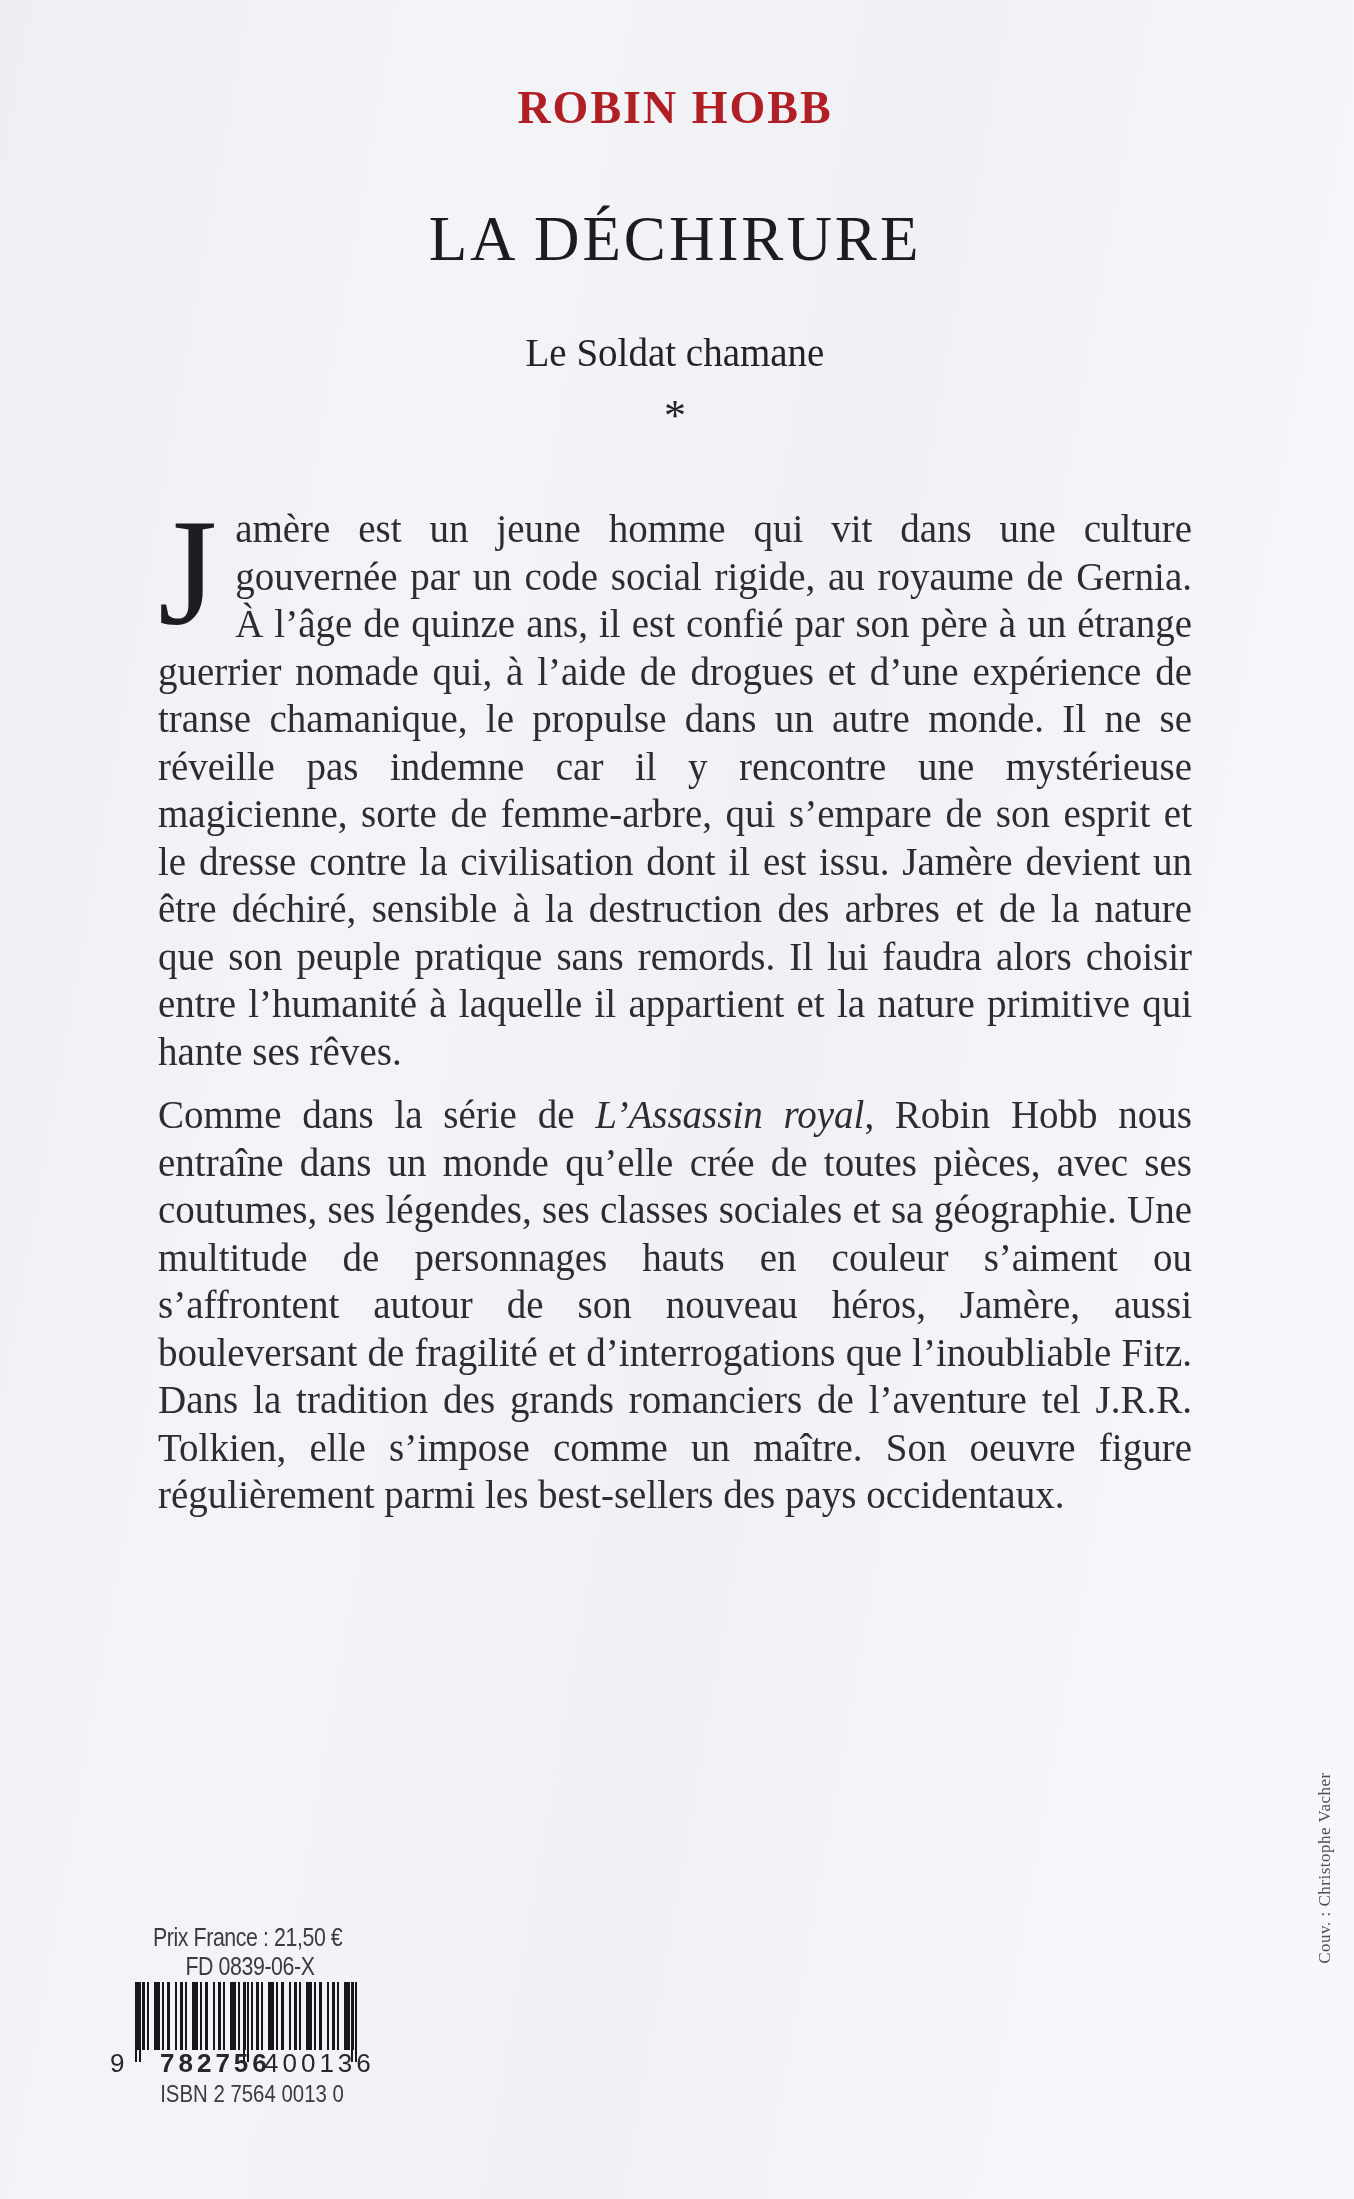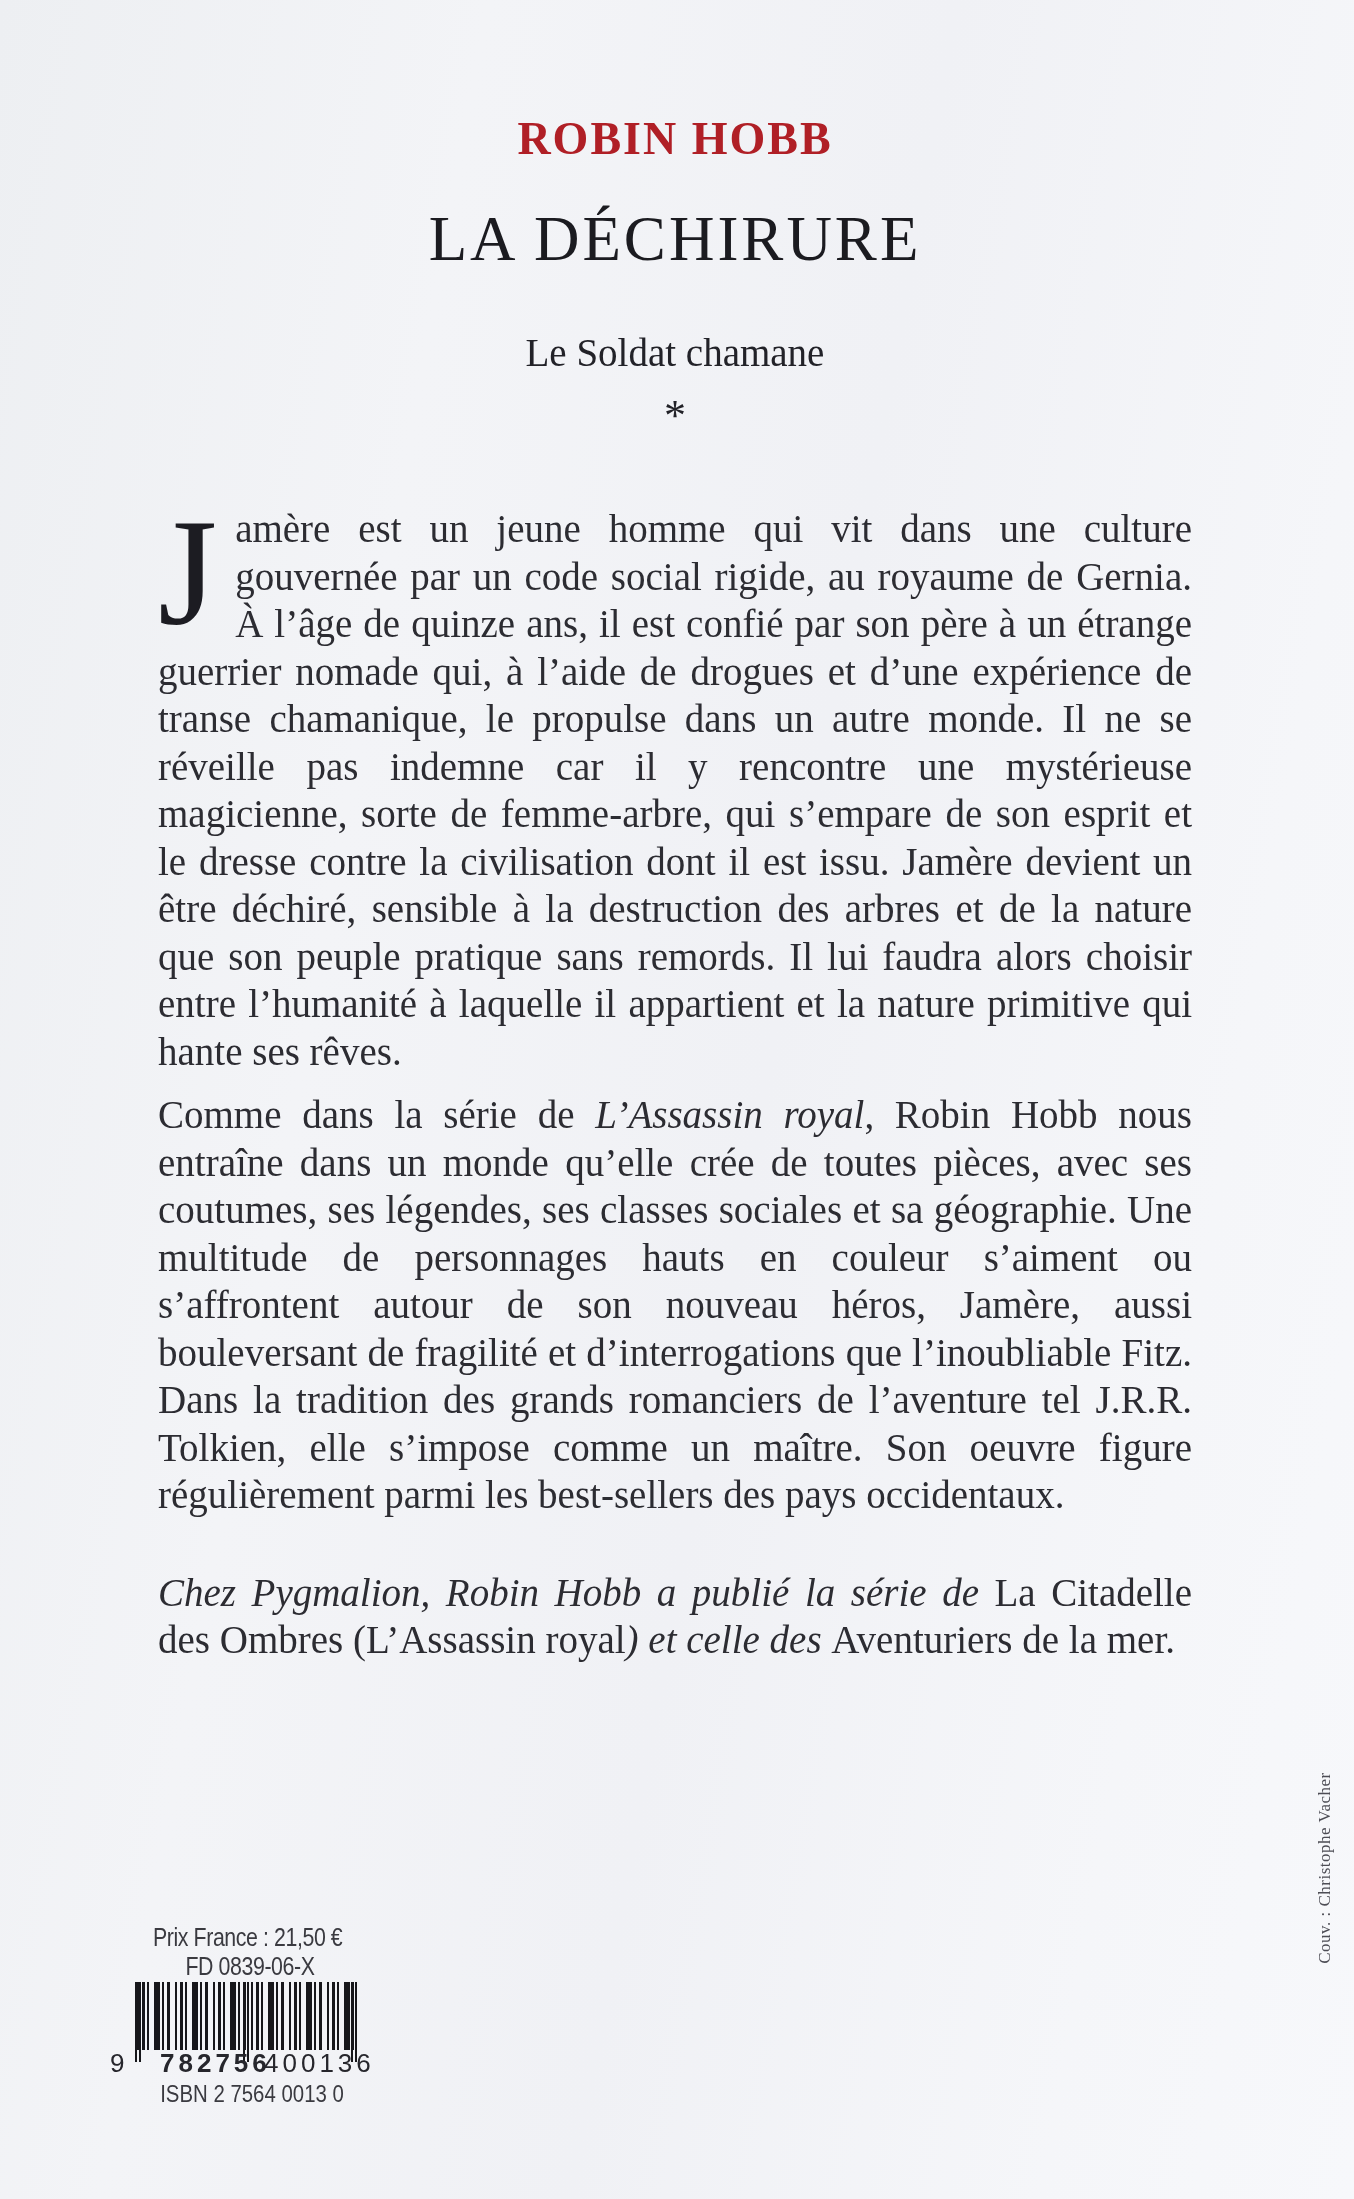--- a/index.html
+++ b/index.html
@@ -22,21 +22,21 @@
     background:
       linear-gradient(100deg,#edeff2 0%,#f3f4f7 28%,#f0f1f5 55%,#f5f6f9 82%,#f7f8fb 100%);
     color:var(--body-text);
   }
   
   .head-line{
     position:absolute;left:158px;width:1034px;
     text-align:center;white-space:nowrap;
   }
   .author{
-    top:112px;
+    top:81px;
     font-size:46px;font-weight:bold;letter-spacing:2px;
     color:var(--author-red);
   }
   .title{
     top:203px;
     font-size:63px;font-weight:normal;letter-spacing:3px;
     color:var(--title-black);
   }
   .subtitle{
     top:330px;
@@ -134,21 +134,20 @@
 <div class="cover">
 
   <div class="head-line author">ROBIN HOBB</div>
   <div class="head-line title">LA DÉCHIRURE</div>
   <div class="head-line subtitle">Le Soldat chamane</div>
   <div class="head-line volume-mark">*</div>
 
   <div class="synopsis">
     <p><span class="dropcap">J</span><span>amère est un jeune homme qui vit dans une culture gouvernée par un code social rigide, au royaume de Gernia. À l’âge de quinze ans, il est confié par son père à un étrange guerrier nomade qui, à l’aide de drogues et d’une expérience de transe chamanique, le propulse dans un autre monde. Il ne se réveille pas indemne car il y rencontre une mystérieuse magicienne, sorte de femme-arbre, qui s’empare de son esprit et le dresse contre la civilisation dont il est issu. Jamère devient un être déchiré, sensible à la destruction des arbres et de la nature que son peuple pratique sans remords. Il lui faudra alors choisir entre l’humanité à laquelle il appartient et la nature primitive qui hante ses rêves.</span></p>
     <p><span class="seg-roman">Comme dans la série de </span><span class="seg-italic">L’Assassin royal</span><span class="seg-roman">, Robin Hobb nous entraîne dans un monde qu’elle crée de toutes pièces, avec ses coutumes, ses légendes, ses classes sociales et sa géographie. Une multitude de personnages hauts en couleur s’aiment ou s’affrontent autour de son nouveau héros, Jamère, aussi bouleversant de fragilité et d’interrogations que l’inoubliable Fitz. Dans la tradition des grands romanciers de l’aventure tel J.R.R. Tolkien, elle s’impose comme un maître. Son oeuvre figure régulièrement parmi les best-sellers des pays occidentaux.</span></p>
-    <p class="publisher-note"><span class="seg-italic">Chez Pygmalion, Robin Hobb a publié la série de </span><span class="seg-roman">La Citadelle des Ombres (</span><span class="seg-roman">L’Assassin royal</span><span class="seg-italic">) et celle des </span><span class="seg-roman">Aventuriers de la mer.</span></p>
   </div>
 
   <div class="cond price">Prix France : 21,50 €</div>
   <div class="cond edition-code">FD 0839-06-X</div>
 
   <div>
     <div class="barcode-bars"></div>
     <div class="guard g-left"></div>
     <div class="guard g-mid"></div>
     <div class="guard g-right"></div>

